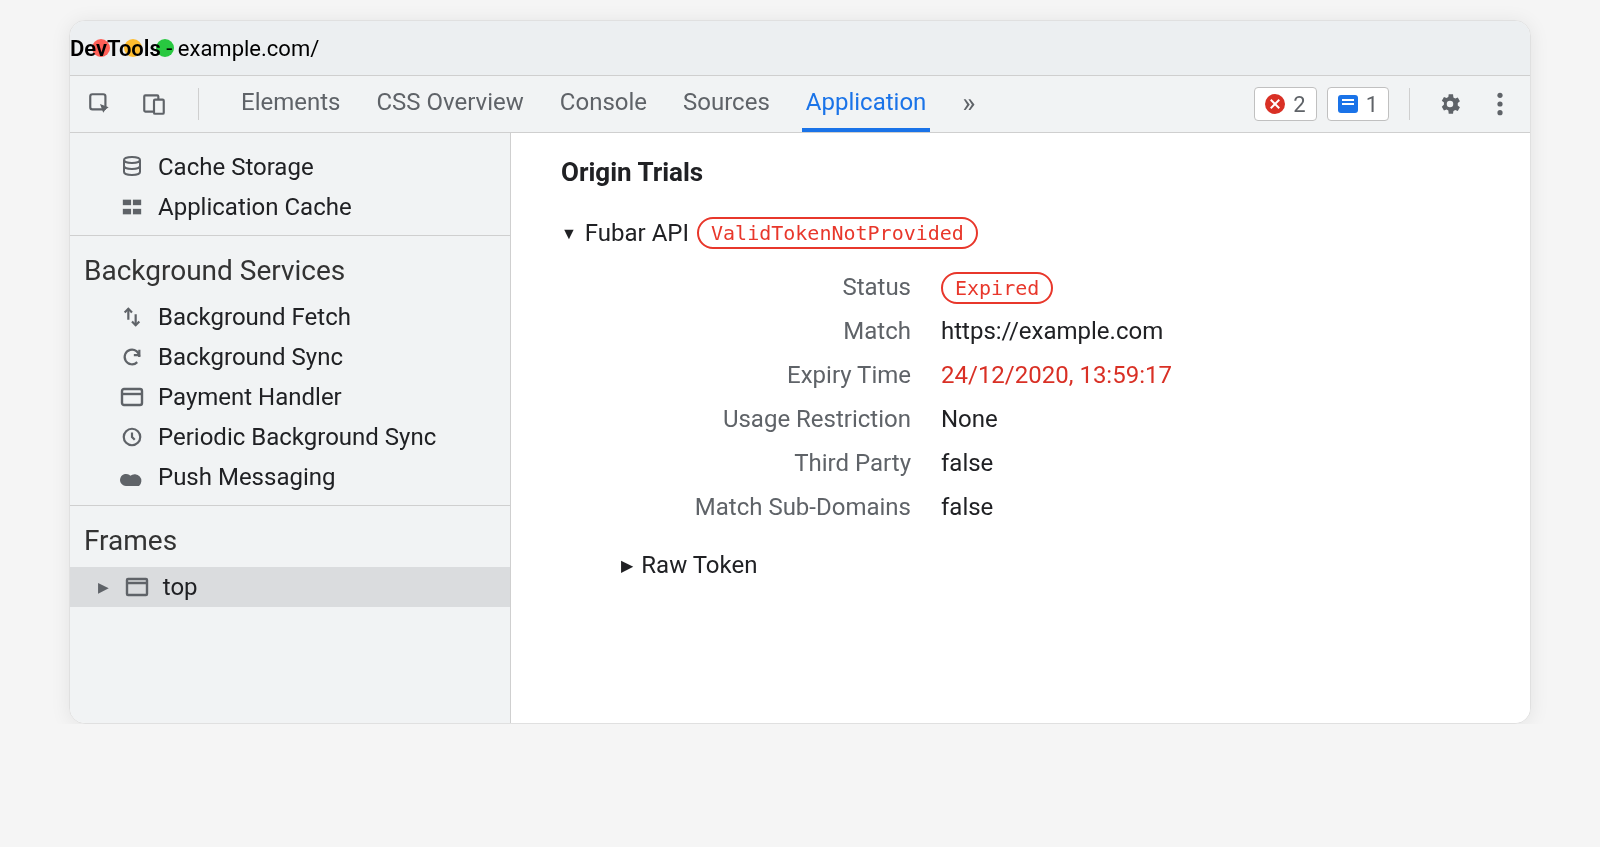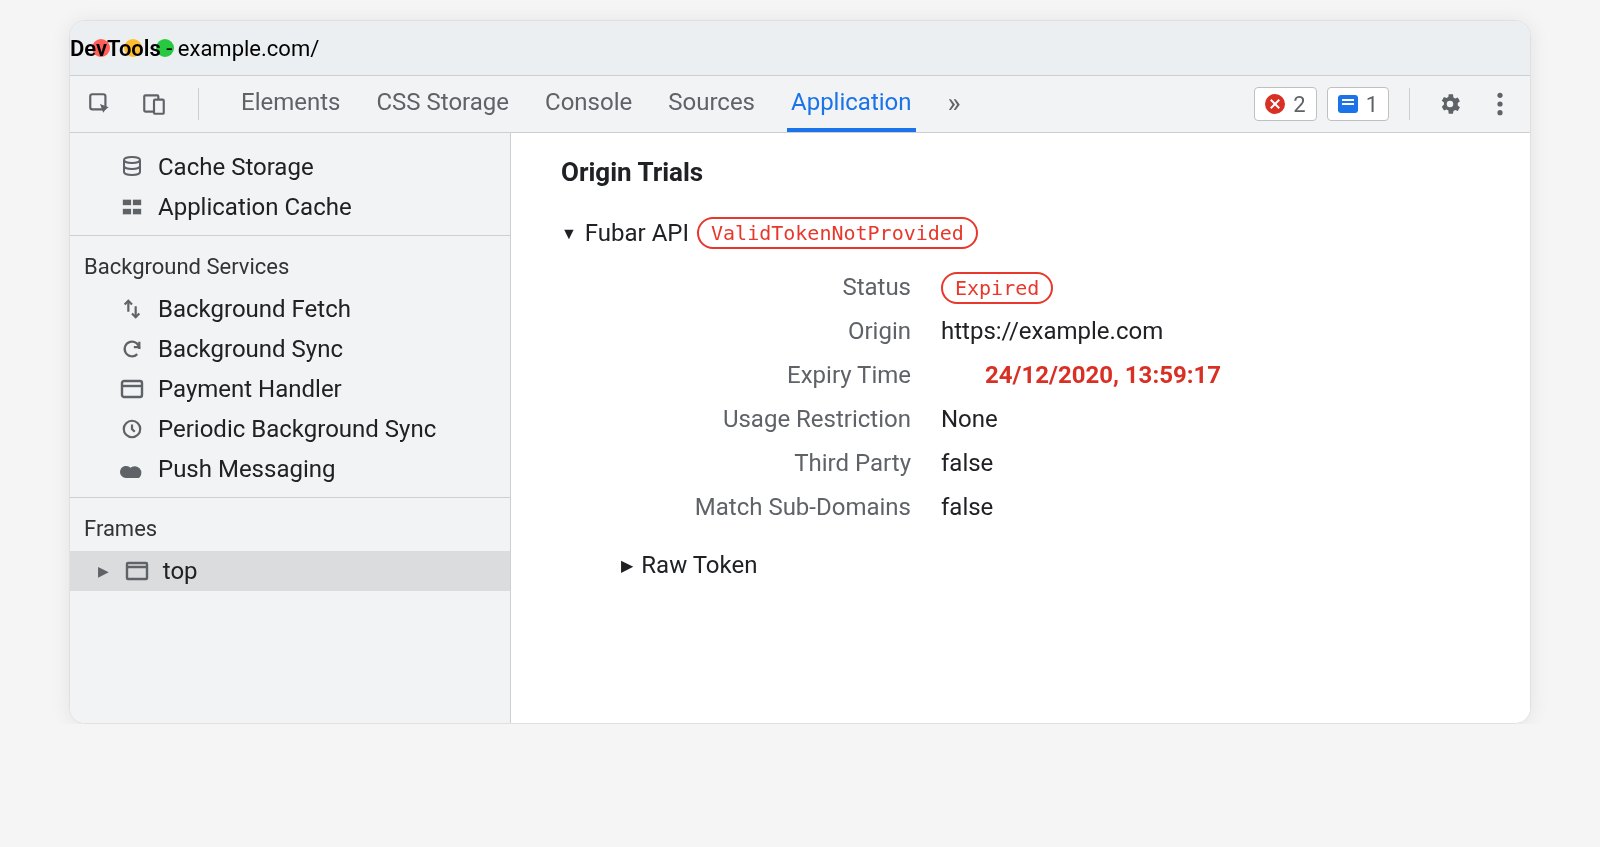--- a/index.html
+++ b/index.html
@@ -85,21 +85,21 @@
   .msg-icon{width:20px;height:18px;background:#1a73e8;border-radius:3px;position:relative;}
   .msg-icon::after{content:"";position:absolute;left:4px;bottom:-5px;border:5px solid transparent;border-top-color:#1a73e8;}
   .msg-icon::before{content:"";position:absolute;left:4px;right:4px;top:4px;height:2px;background:#fff;box-shadow:0 4px 0 #fff;}
   
   .content{display:flex;height:590px;}
   .sidebar{
     width:440px;background:var(--chrome);border-right:1px solid var(--divider);
     display:flex;flex-direction:column;overflow:hidden;
   }
   .side-sec{border-bottom:1px solid var(--divider);padding:8px 0;}
-  .side-head{font-size:22px;color:#333;padding:10px 14px 10px 14px;}
+  .side-head{font-size:28px;color:#333;padding:10px 14px 10px 14px;}
   .side-item{
     display:flex;align-items:center;gap:12px;
     padding:6px 14px 6px 48px;font-size:24px;cursor:pointer;
   }
   .side-item .si-icon{width:28px;display:flex;justify-content:center;color:#5f6368;}
   .side-item.child{padding-left:48px;}
   .side-item.selected{background:#dadcde;}
   .side-item .tri{font-size:14px;color:#5f6368;margin-right:2px;}
   
   .main{flex:1;background:#fff;padding:20px 40px;}
@@ -107,21 +107,21 @@
   .tree-row{display:flex;align-items:center;gap:8px;font-size:24px;margin-left:10px;margin-bottom:24px;cursor:pointer;}
   .tree-row .tri{font-size:16px;}
   .badge-red{
     border:2px solid #e8372b;color:#e8372b;border-radius:18px;
     font-family:ui-monospace,Menlo,monospace;font-size:20px;
     padding:2px 12px;
   }
   .kv{display:flex;align-items:center;margin:16px 0;}
   .kv .k{width:320px;text-align:right;color:#5f6368;font-size:24px;margin-right:30px;}
   .kv .v{font-size:24px;}
-  .kv .v.red{color:#d93025;font-weight:700;margin-left:44px;}
+  .kv .v.red{color:#d93025;font-weight:400;}
   .tree-sub{margin-left:30px;margin-top:30px;}
   
   svg{display:block;}
 </style>
 </head>
 <body>
 
 <div class="window">
 
   <div class="titlebar">
@@ -144,21 +144,21 @@
     </div>
     <div class="tb-iconbtn">
       <svg width="26" height="26" viewBox="0 0 24 24" fill="none" stroke="#5f6368" stroke-width="2">
         <rect x="3" y="4" width="13" height="15" rx="1"></rect>
           <rect x="12" y="8" width="9" height="13" rx="1" fill="#f1f3f4"></rect>
       </svg>
     </div>
     <div class="tb-sep"></div>
     <div class="tabs">
       <div class="tab">Elements</div>
-      <div class="tab">CSS Storage</div>
+      <div class="tab">CSS Overview</div>
       <div class="tab">Console</div>
       <div class="tab">Sources</div>
       <div class="tab active">Application</div>
       <div class="tab" style="font-size:28px;">»</div>
     </div>
     <div class="tb-right">
       <div class="count-pill">
         <span class="err-icon"></span>
         <span>2</span>
       </div>
@@ -284,21 +284,21 @@
         <span>Fubar API</span>
         <span class="badge-red">ValidTokenNotProvided</span>
       </div>
 
       <div style="margin-left:40px;">
         <div class="kv">
           <div class="k">Status</div>
           <div class="v"><span class="badge-red">Expired</span></div>
         </div>
         <div class="kv">
-          <div class="k">Origin</div>
+          <div class="k">Match</div>
           <div class="v">https://example.com</div>
         </div>
         <div class="kv">
           <div class="k">Expiry Time</div>
           <div class="v red">24/12/2020, 13:59:17</div>
         </div>
         <div class="kv">
           <div class="k">Usage Restriction</div>
           <div class="v">None</div>
         </div>

